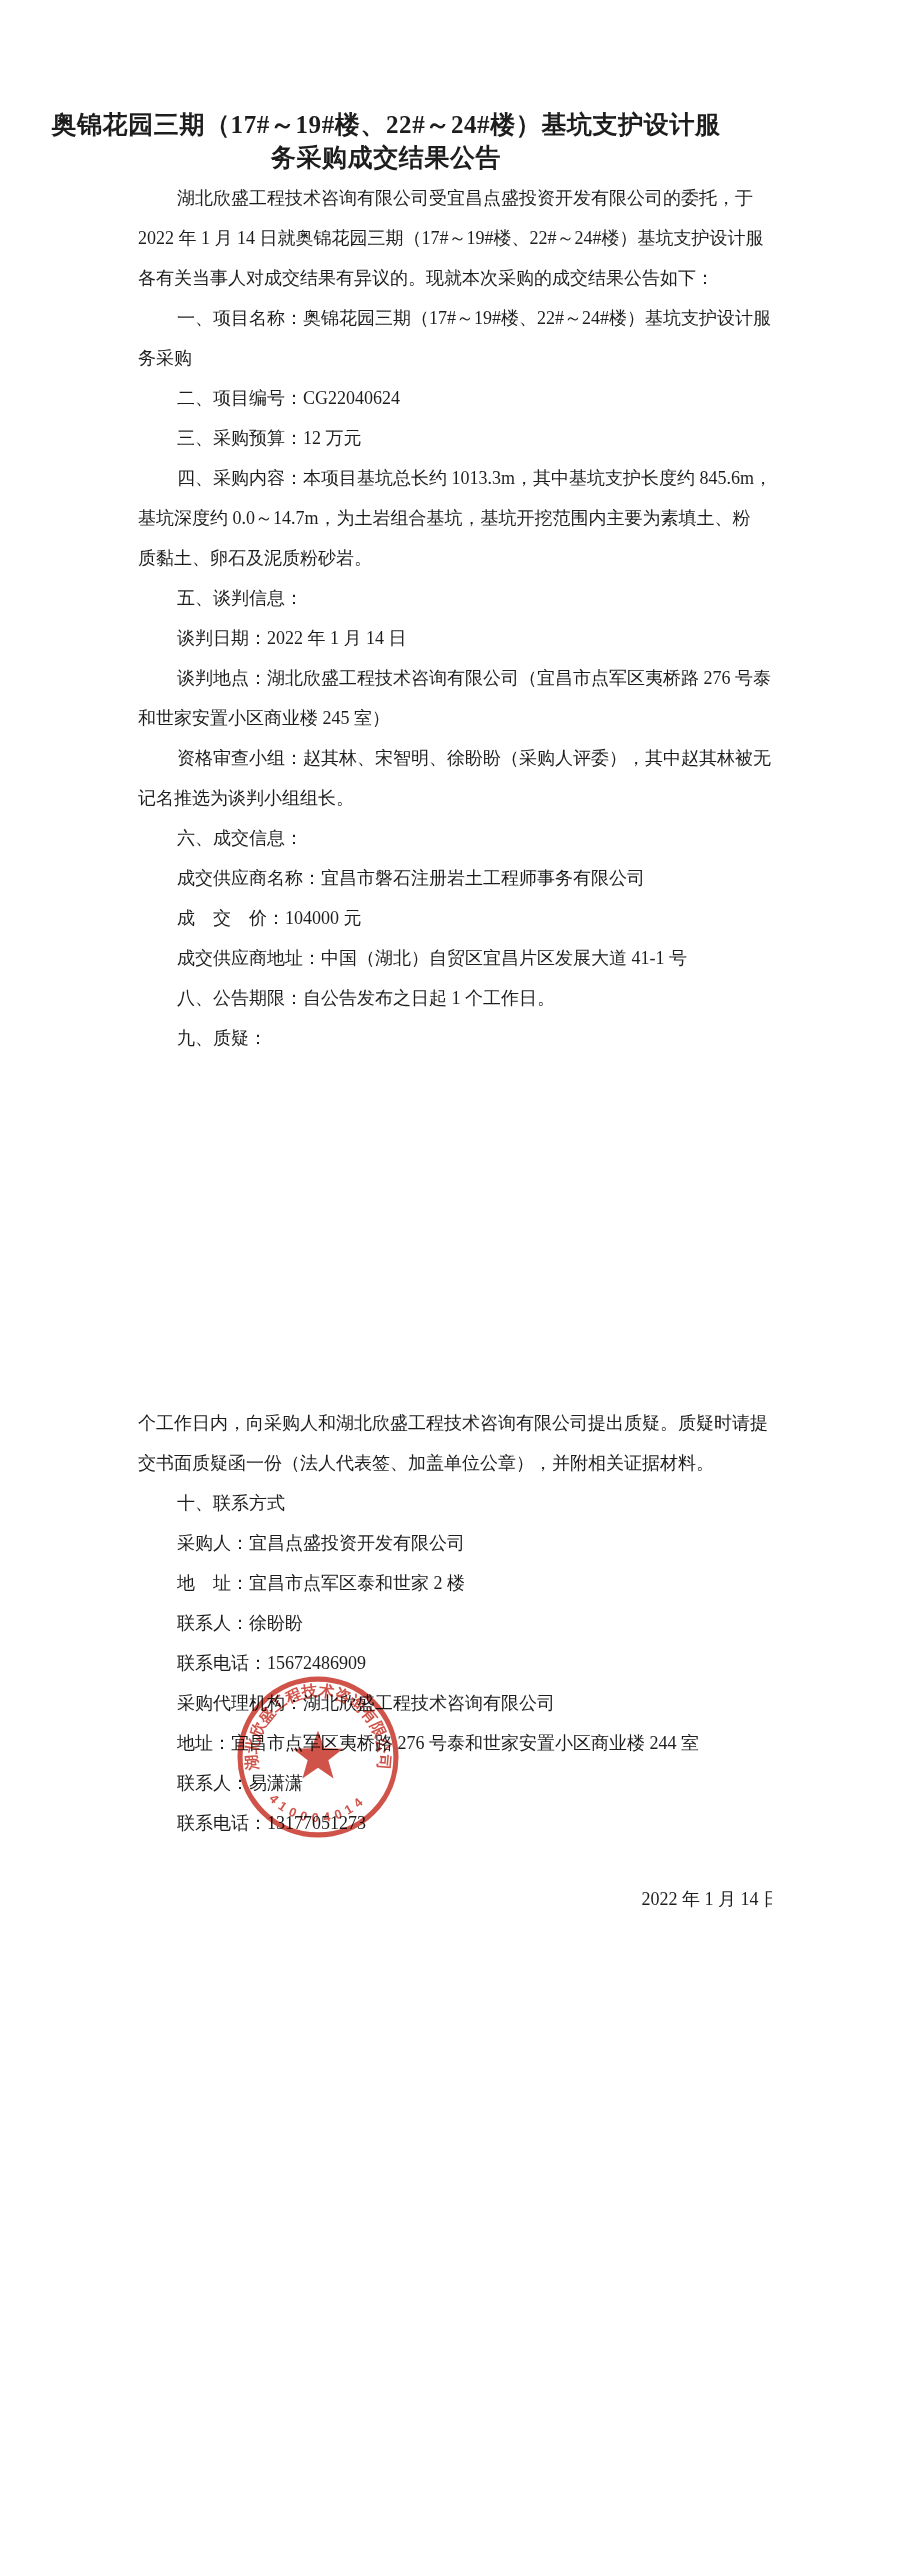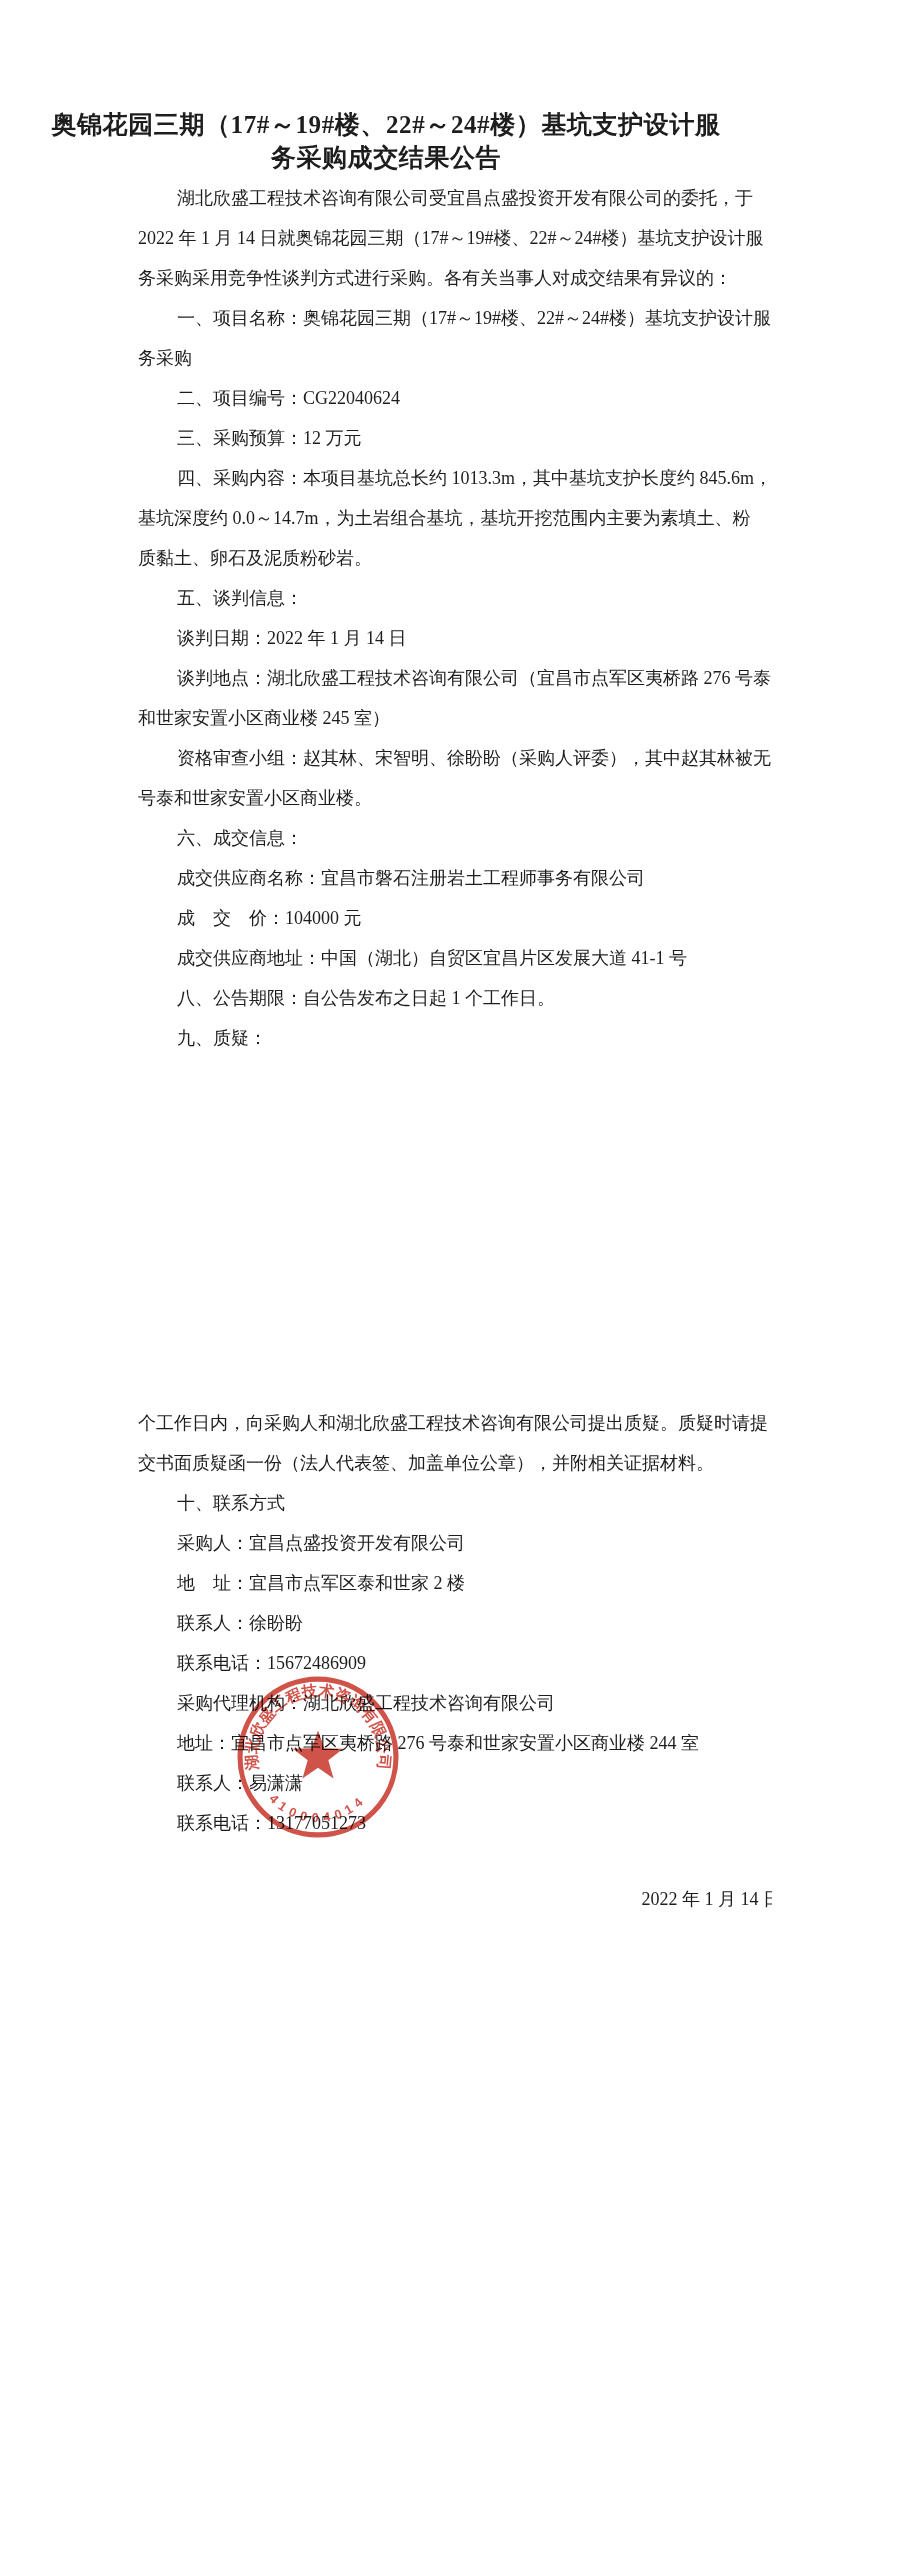--- a/index.html
+++ b/index.html
@@ -68,34 +68,34 @@
 <div class="page" style="background: rgb(255, 255, 255); color: rgb(29, 29, 29);">
 
   <h1 class="title">
     <span class="tline">奥锦花园三期（17#～19#楼、22#～24#楼）基坑支护设计服</span>
     <span class="tline">务采购成交结果公告</span>
   </h1>
 
   <div class="body" id="page1-body">
       <div class="line indent">湖北欣盛工程技术咨询有限公司受宜昌点盛投资开发有限公司的委托，于</div>
       <div class="line flush">2022 年 1 月 14 日就奥锦花园三期（17#～19#楼、22#～24#楼）基坑支护设计服</div>
-      <div class="line flush">务采购采用竞争性谈判方式进行采购。各有关当事人对成交结果有异议的：</div>
+      <div class="line flush">各有关当事人对成交结果有异议的。现就本次采购的成交结果公告如下：</div>
       <div class="line indent">一、项目名称：奥锦花园三期（17#～19#楼、22#～24#楼）基坑支护设计服</div>
       <div class="line flush">务采购</div>
       <div class="line indent">二、项目编号：CG22040624</div>
       <div class="line indent">三、采购预算：12 万元</div>
       <div class="line indent">四、采购内容：本项目基坑总长约 1013.3m，其中基坑支护长度约 845.6m，</div>
       <div class="line flush">基坑深度约 0.0～14.7m，为土岩组合基坑，基坑开挖范围内主要为素填土、粉</div>
       <div class="line flush">质黏土、卵石及泥质粉砂岩。</div>
       <div class="line indent">五、谈判信息：</div>
       <div class="line indent">谈判日期：2022 年 1 月 14 日</div>
       <div class="line indent">谈判地点：湖北欣盛工程技术咨询有限公司（宜昌市点军区夷桥路 276 号泰</div>
       <div class="line flush">和世家安置小区商业楼 245 室）</div>
       <div class="line indent">资格审查小组：赵其林、宋智明、徐盼盼（采购人评委），其中赵其林被无</div>
-      <div class="line flush">号泰和世家安置小区商业楼。</div>
+      <div class="line flush">记名推选为谈判小组组长。</div>
       <div class="line indent">六、成交信息：</div>
       <div class="line indent">成交供应商名称：宜昌市磐石注册岩土工程师事务有限公司</div>
       <div class="line indent">成　交　价：104000 元</div>
       <div class="line indent">成交供应商地址：中国（湖北）自贸区宜昌片区发展大道 41-1 号</div>
       <div class="line indent">八、公告期限：自公告发布之日起 1 个工作日。</div>
       <div class="line indent">九、质疑：</div>
     </div>
 
   <div class="body" id="page2-body">
       <div class="line flush">个工作日内，向采购人和湖北欣盛工程技术咨询有限公司提出质疑。质疑时请提</div>

